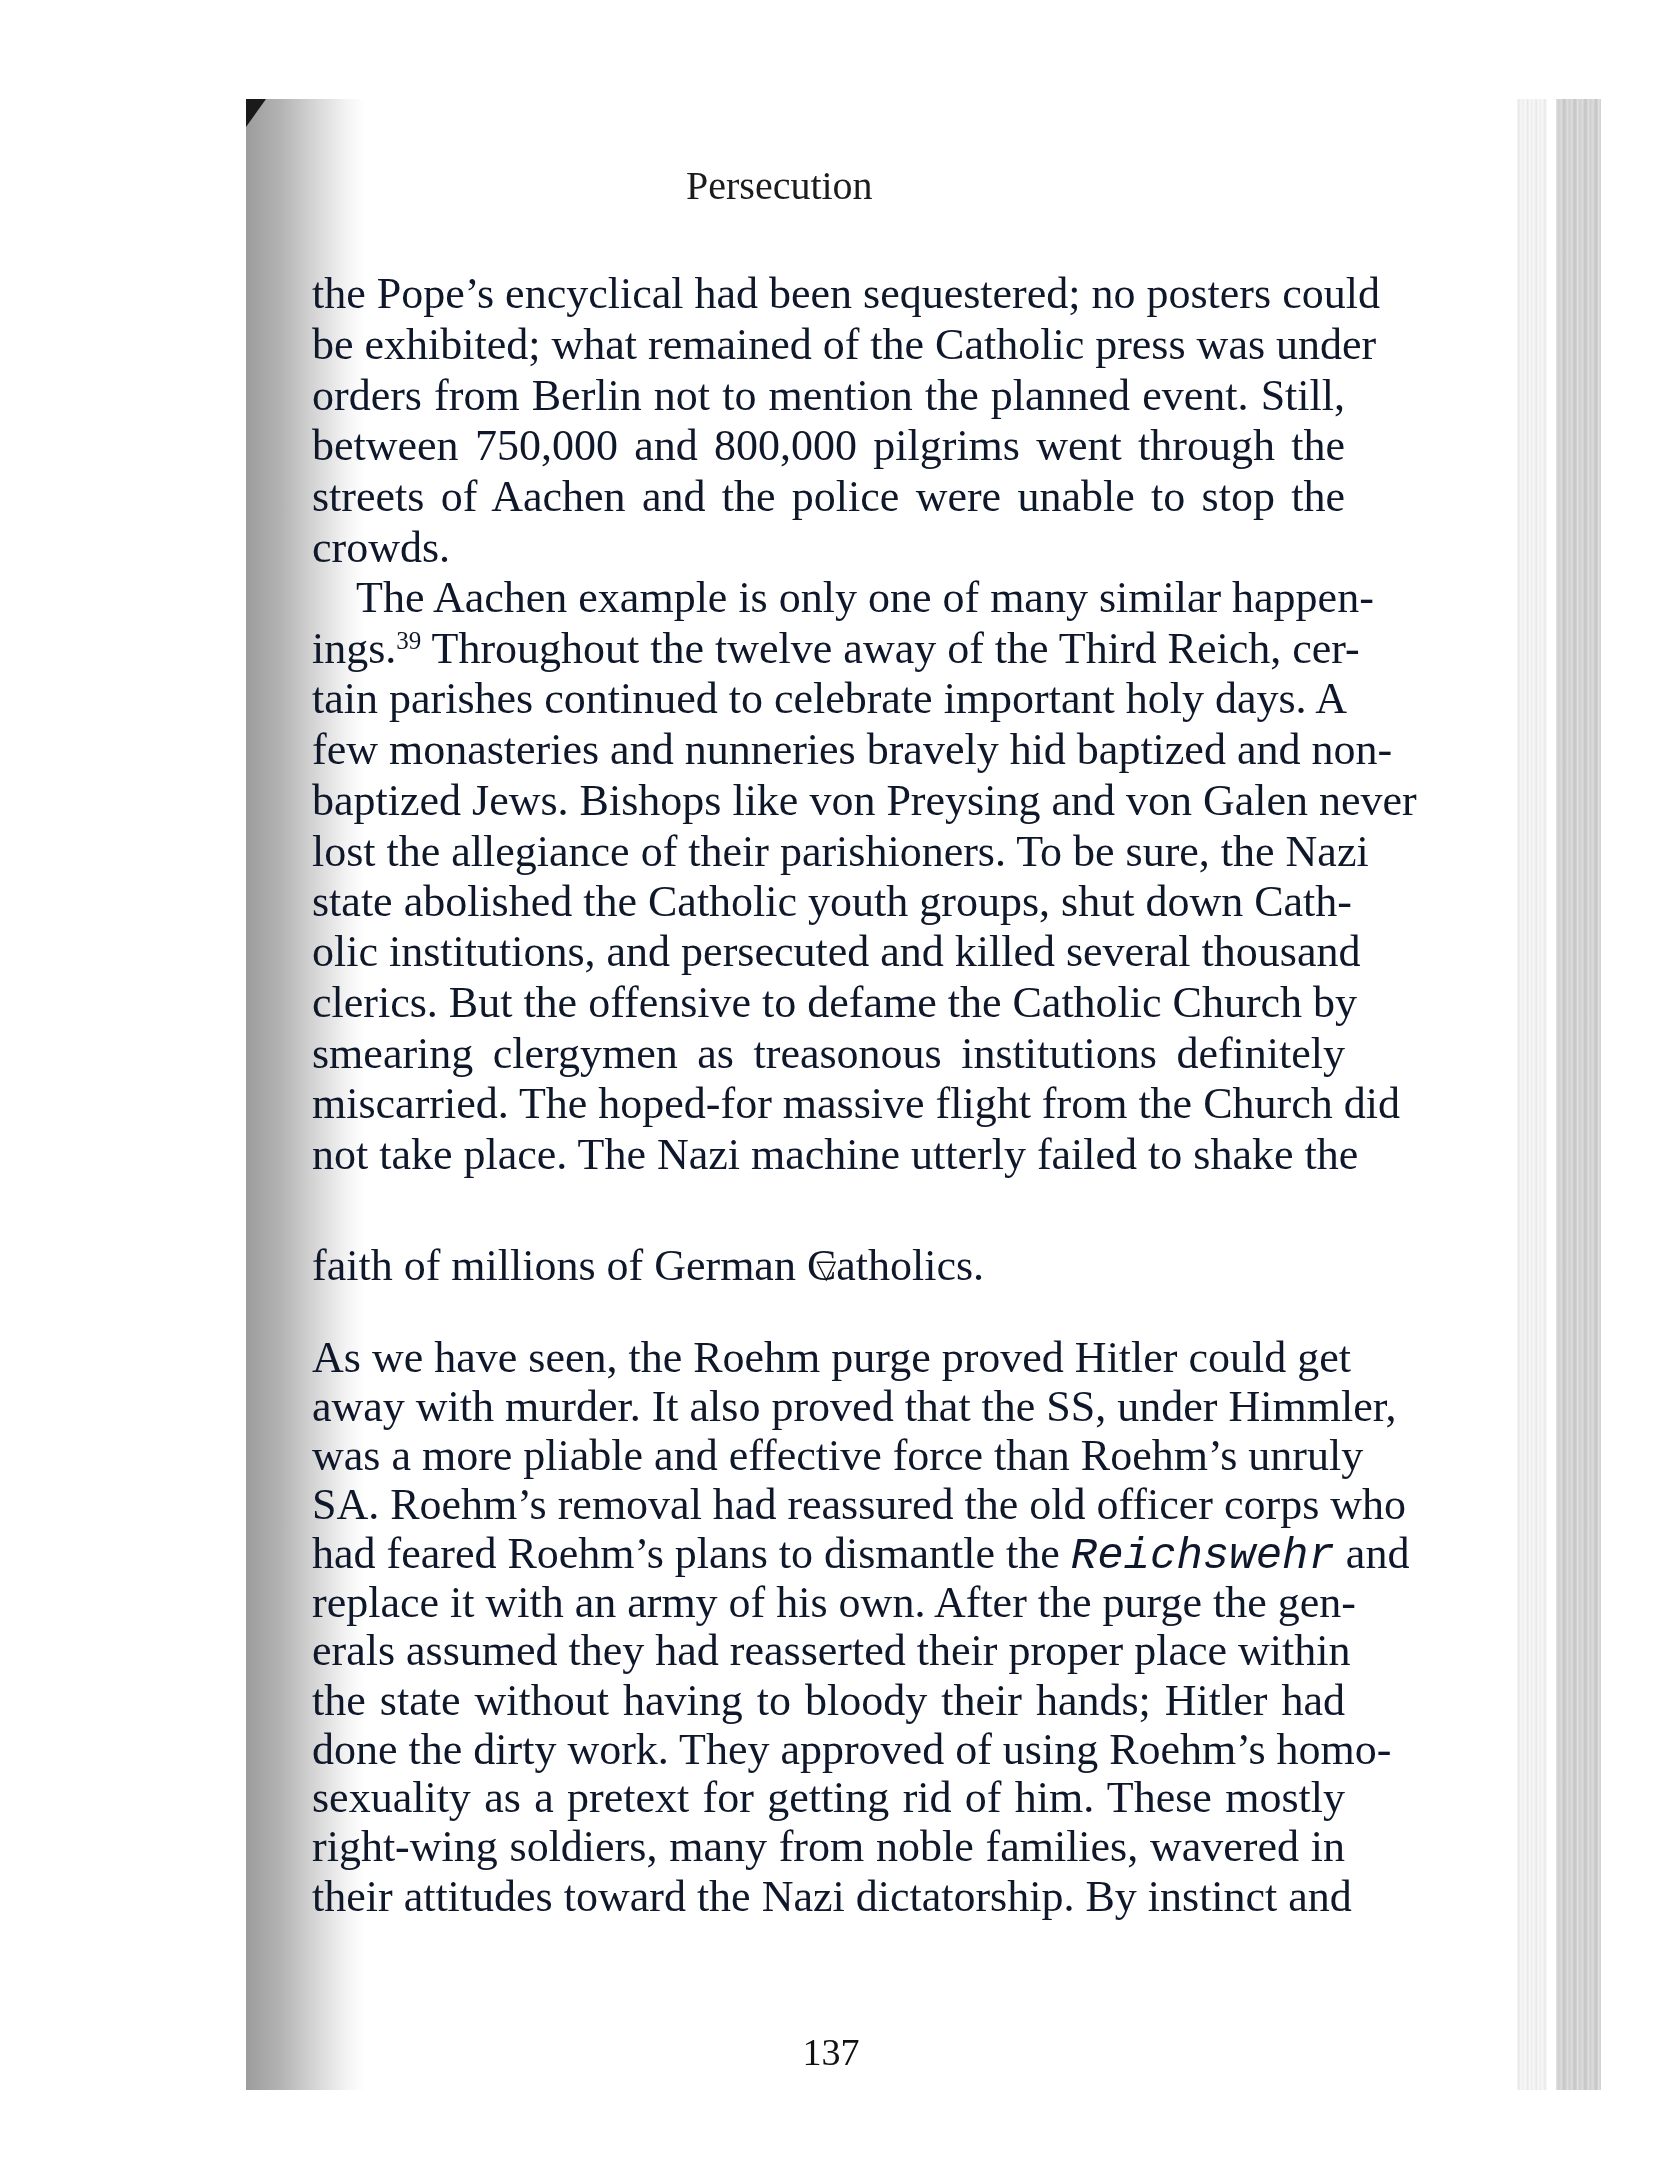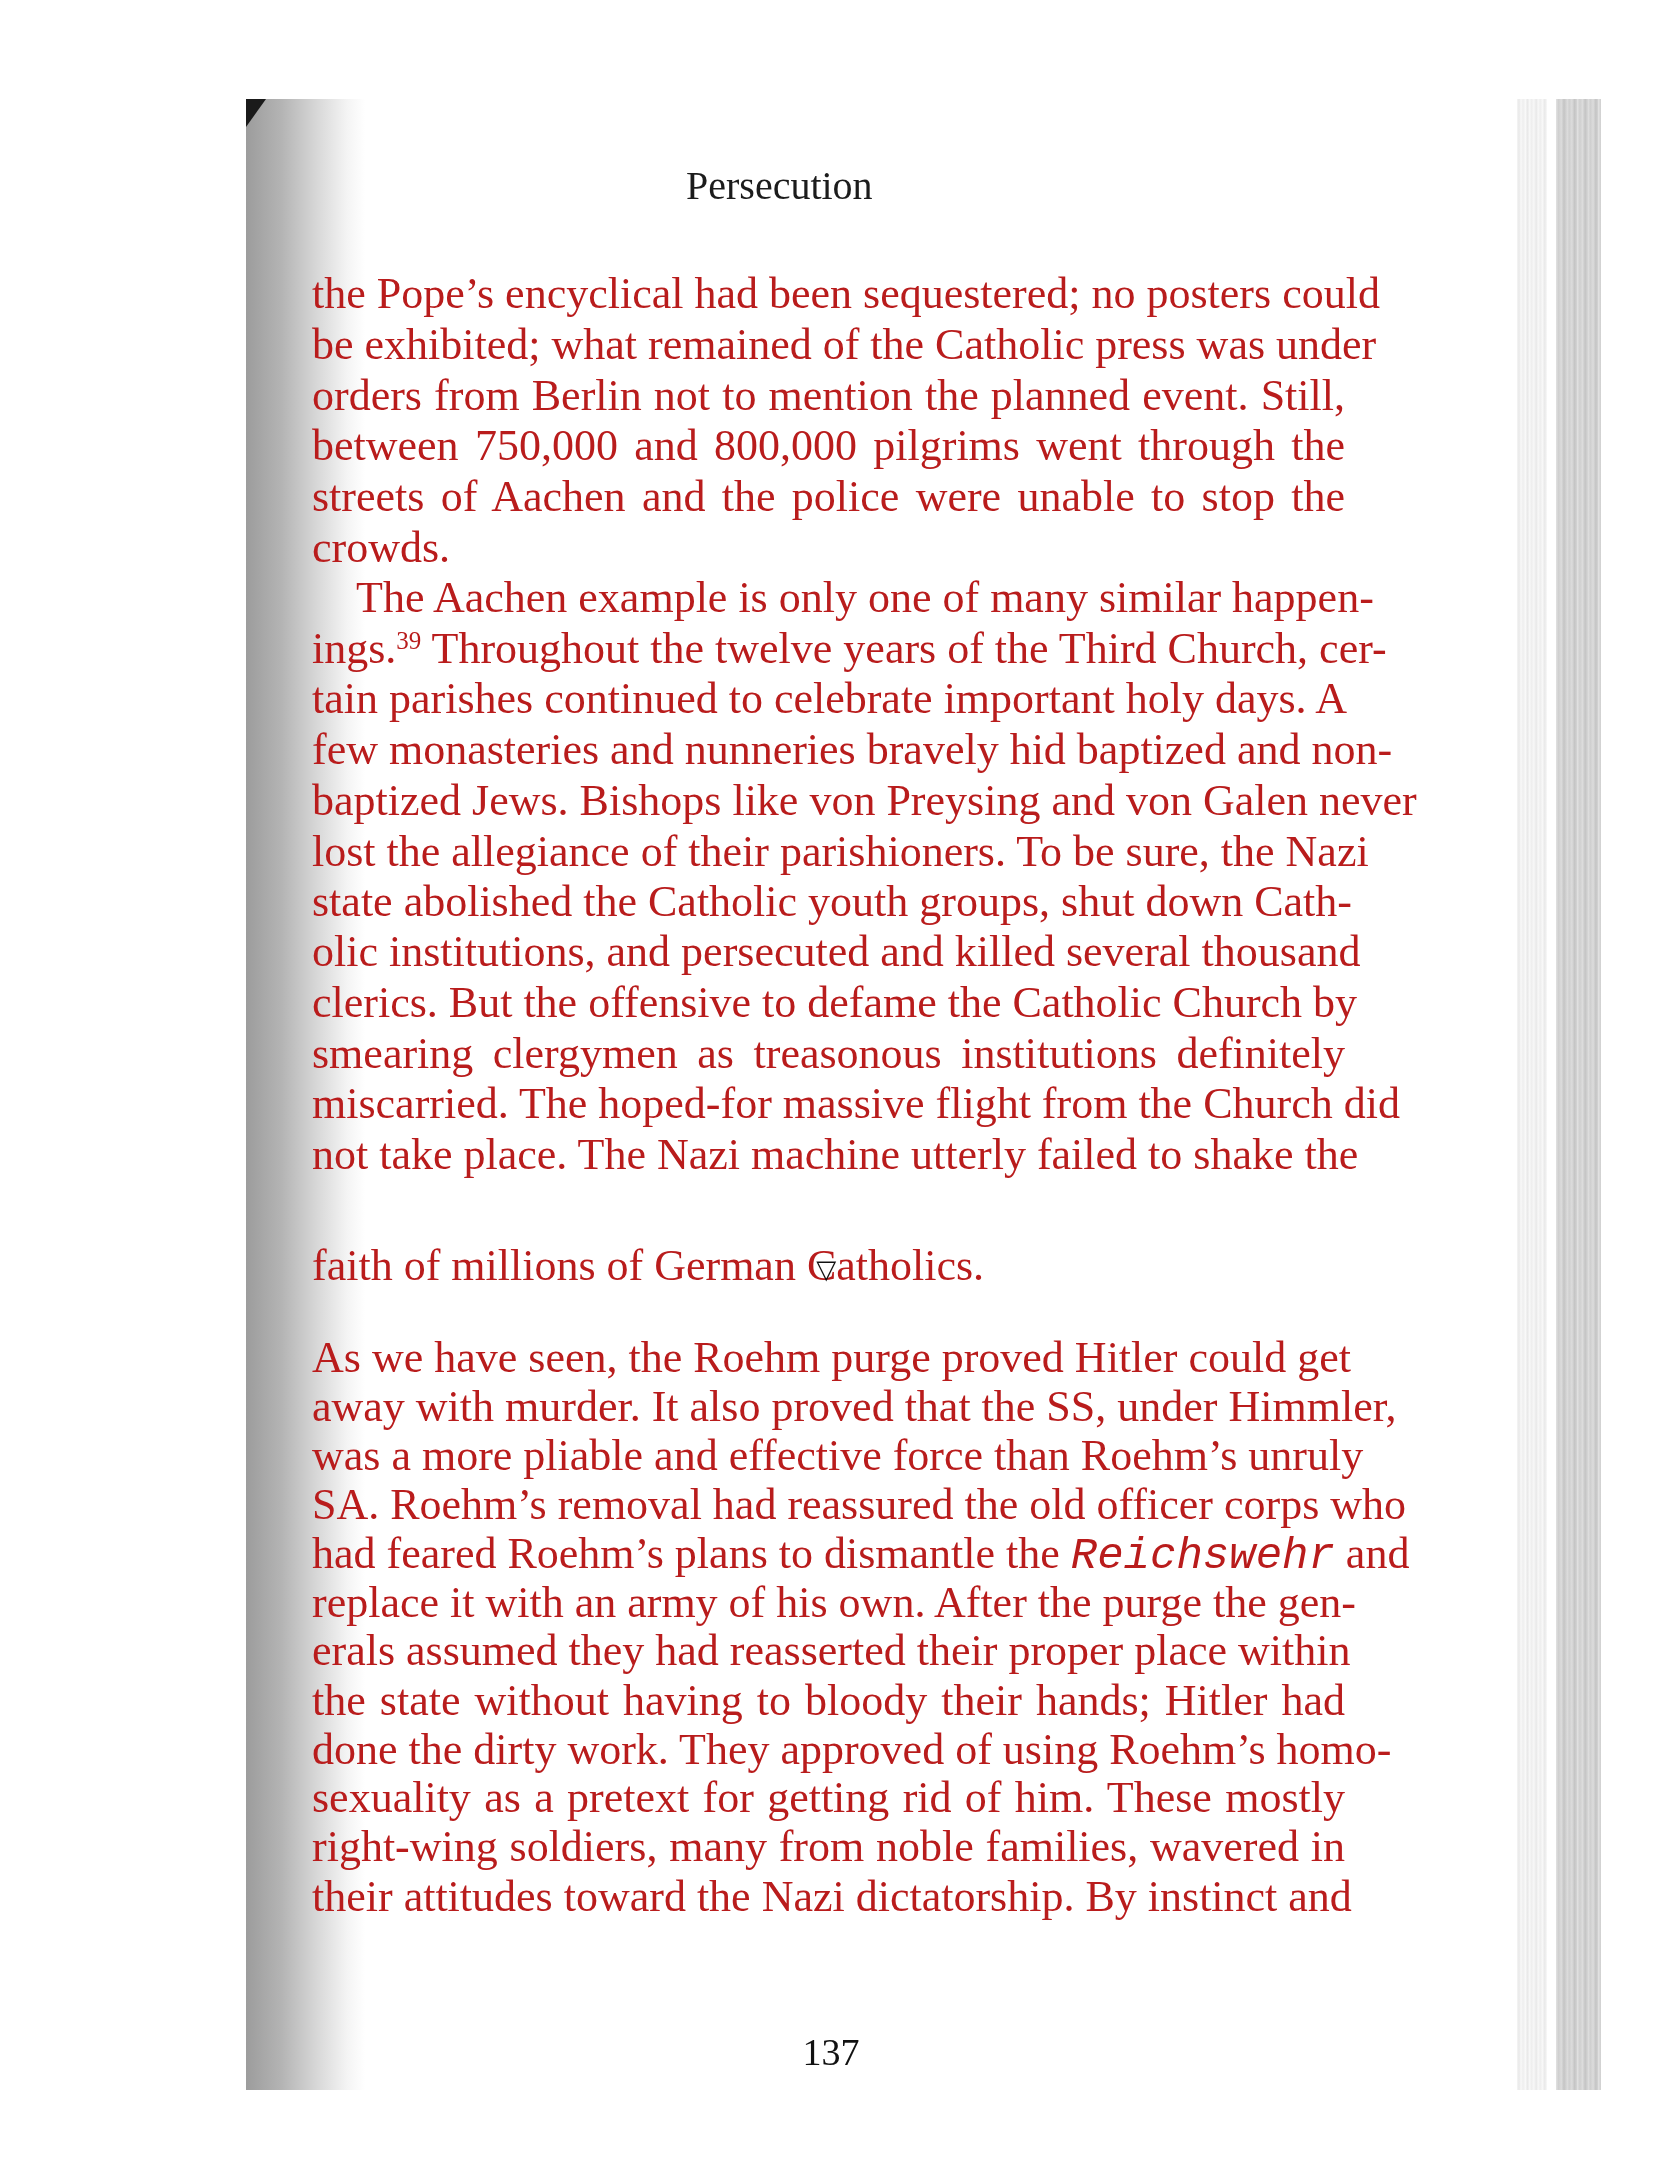--- a/index.html
+++ b/index.html
@@ -25,21 +25,21 @@
     position: absolute; left: 1310px; top: 0; width: 45px; height: 100%;
     background: repeating-linear-gradient(to right, #e2e2e2 0px, #cfcfcf 2.6px, #dcdcdc 5.3px, #c4c4c4 8px, #d6d6d6 10.6px);
   }
   .running-head {
     position: absolute; left: 686px; top: 166px; width: 264px; text-align: left;
     font-family: "Liberation Serif", serif; font-size: 40px; color: #1c1c1c;
     line-height: 40px;
   }
   .line {
     position: absolute; left: 312px; width: 1033px;
-    font-family: "Liberation Serif", serif; font-size: 44px; color: #b91c1c;
+    font-family: "Liberation Serif", serif; font-size: 44px; color: #0f172a;
     line-height: 44px; white-space: nowrap;
     text-align: justify; text-align-last: justify;
   }
   .line.last { text-align: left; text-align-last: left; }
   .line.indent { left: 356px; width: 989px; }
   .line i { font-style: italic; font-family: Liberation Mono, monospace; }
   sup { font-size: 25px; vertical-align: 14.5px; line-height: 0; }
   .ornament {
     position: absolute; left: 815px; top: 1256px; width: 22.4px; height: 26px;
     font-family: "DejaVu Sans", sans-serif; font-size: 26px; line-height: 26px;
@@ -66,21 +66,21 @@
   <div class="line" style="top:272px">the Pope’s encyclical had been sequestered; no posters could</div>
   <div class="line" style="top:323px">be exhibited; what remained of the Catholic press was under</div>
   <div class="line" style="top:374px">orders from Berlin not to mention the planned event. Still,</div>
   <div class="line" style="top:424px">between 750,000 and 800,000 pilgrims went through the</div>
   <div class="line" style="top:475px">streets of Aachen and the police were unable to stop the</div>
   <div class="line last" style="top:526px">crowds.</div>
 </div>
 
 <div>
   <div class="line indent" style="top:576px">The Aachen example is only one of many similar happen-</div>
-  <div class="line" style="top:627px"><span>ings.</span><sup>39</sup> <span>Throughout the twelve years of the Third Church, cer-</span></div>
+  <div class="line" style="top:627px"><span>ings.</span><sup>39</sup> <span>Throughout the twelve away of the Third Reich, cer-</span></div>
   <div class="line" style="top:677px">tain parishes continued to celebrate important holy days. A</div>
   <div class="line" style="top:728px">few monasteries and nunneries bravely hid baptized and non-</div>
   <div class="line" style="top:779px">baptized Jews. Bishops like von Preysing and von Galen never</div>
   <div class="line" style="top:830px">lost the allegiance of their parishioners. To be sure, the Nazi</div>
   <div class="line" style="top:880px">state abolished the Catholic youth groups, shut down Cath-</div>
   <div class="line" style="top:930px">olic institutions, and persecuted and killed several thousand</div>
   <div class="line" style="top:981px">clerics. But the offensive to defame the Catholic Church by</div>
   <div class="line" style="top:1032px">smearing clergymen as treasonous institutions definitely</div>
   <div class="line" style="top:1082px">miscarried. The hoped-for massive flight from the Church did</div>
   <div class="line" style="top:1133px">not take place. The Nazi machine utterly failed to shake the</div>

